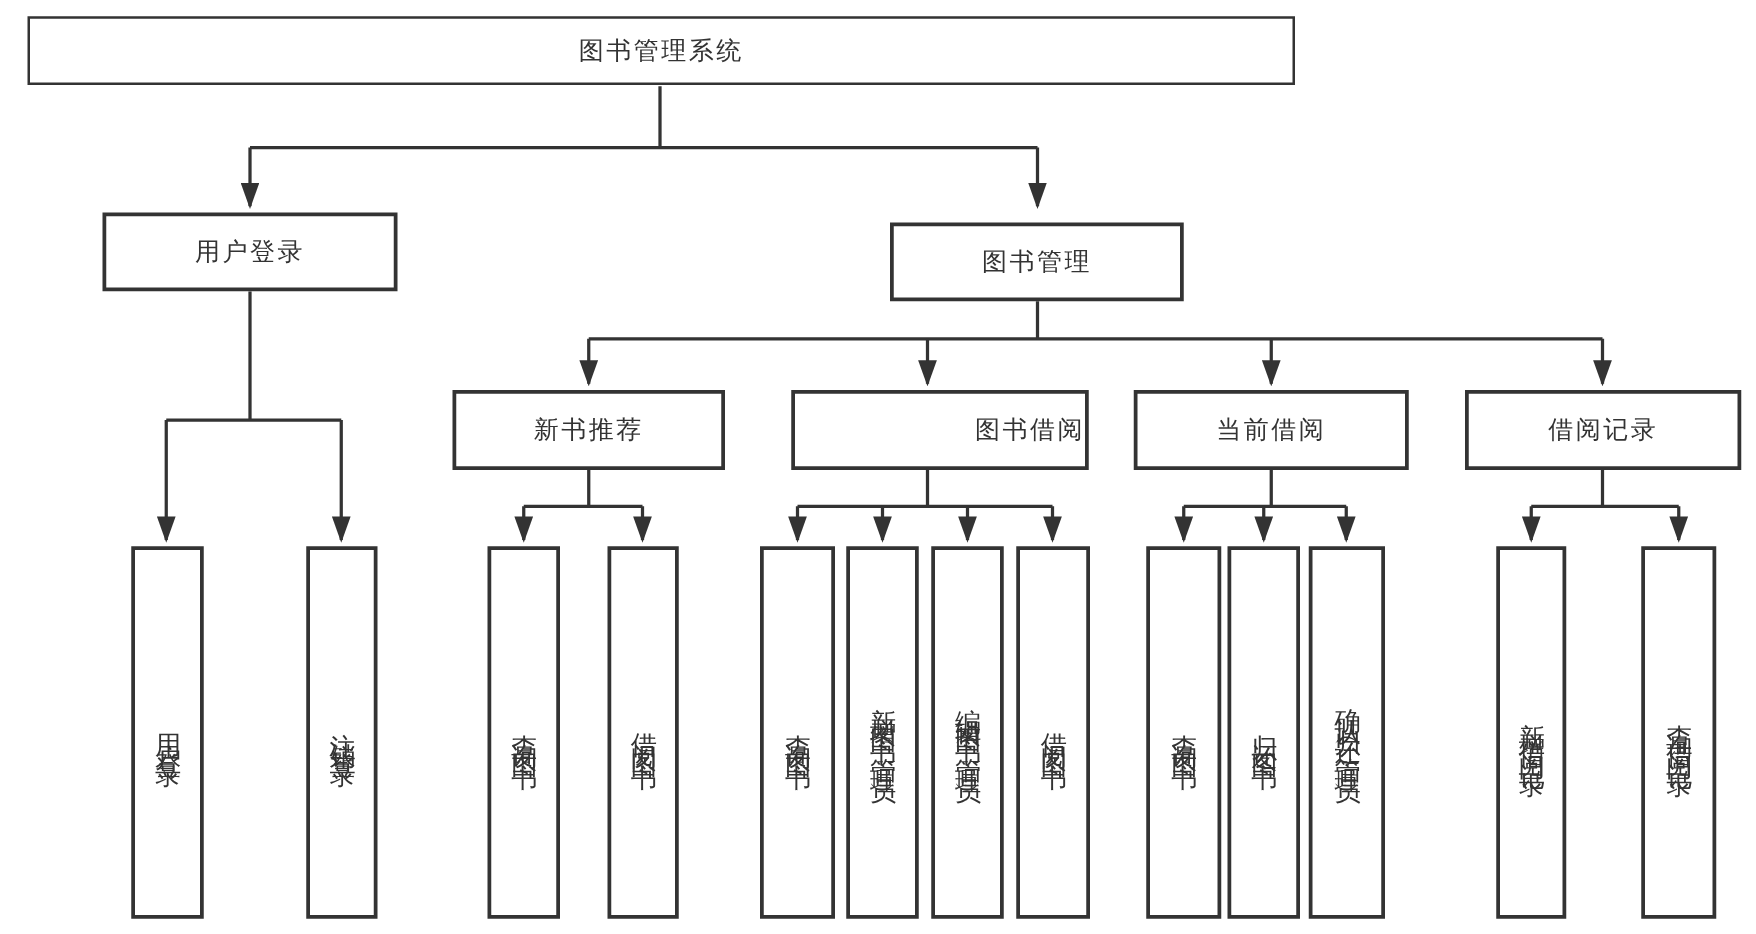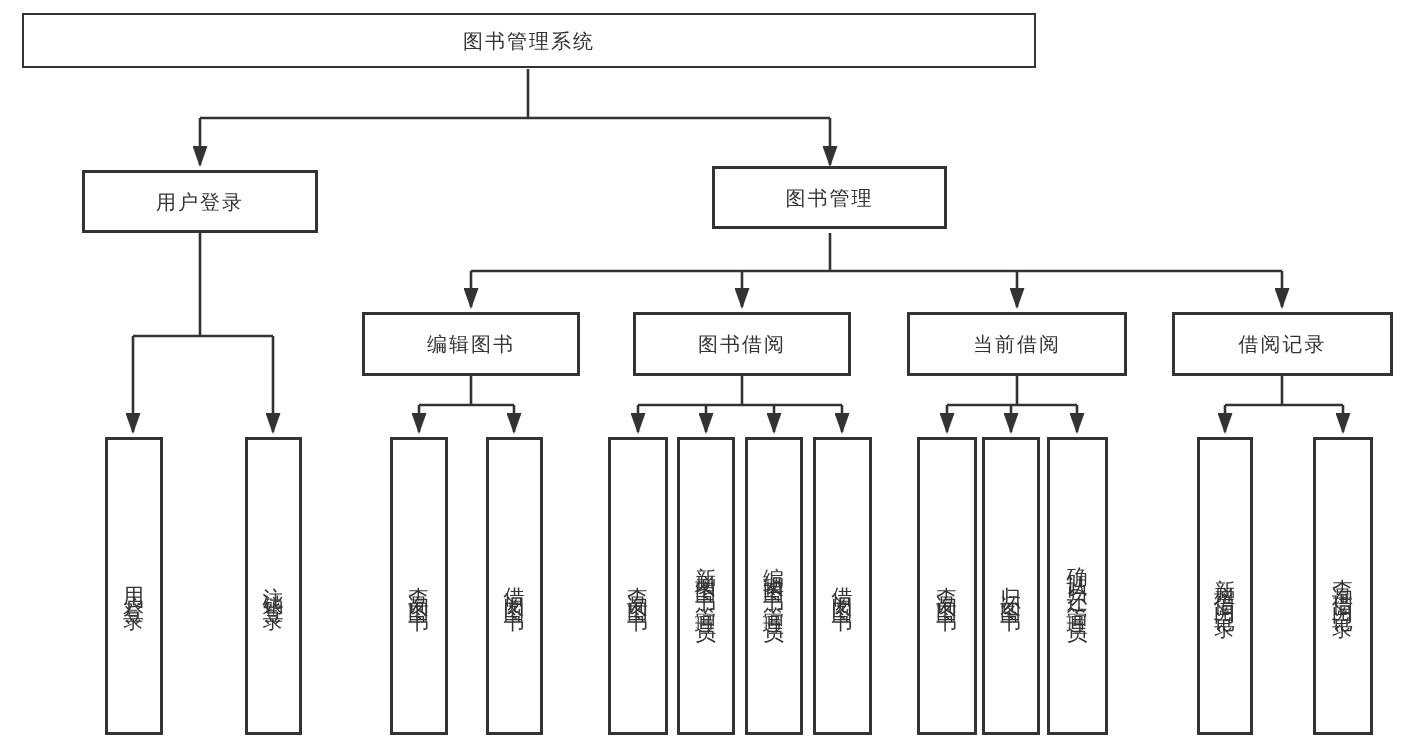--- a/index.html
+++ b/index.html
@@ -112,28 +112,28 @@
     </g>
   </svg>
 
   <div class="box root" style="left:22px;top:13px;width:1014px;height:55px;text-align:right;">
     <span class="hlabel">图书管理系统</span>
   </div>
 
   <div class="box" style="left:82px;top:170px;width:236px;height:63px;">
     <span class="hlabel">用户登录</span>
   </div>
-  <div class="box" style="left:712px;top:166px;width:235px;height:63px;">
+  <div class="box" style="left:712px;top:178px;width:235px;height:63px;">
     <span class="hlabel">图书管理</span>
   </div>
 
   <div class="box" style="left:362px;top:312px;width:218px;height:64px;">
-    <span class="hlabel">编辑图书</span>
+    <span class="hlabel">新书推荐</span>
   </div>
-  <div class="box" style="left:633px;top:312px;width:218px;height:64px;">
+  <div class="box" style="left:633px;top:312px;width:238px;height:64px;justify-content:flex-end;">
     <span class="hlabel">图书借阅</span>
   </div>
   <div class="box" style="left:907px;top:312px;width:220px;height:64px;">
     <span class="hlabel">当前借阅</span>
   </div>
   <div class="box" style="left:1172px;top:312px;width:221px;height:64px;">
     <span class="hlabel">借阅记录</span>
   </div>
 
   <div class="box" style="left:105px;top:437px;width:58px;height:298px;">

